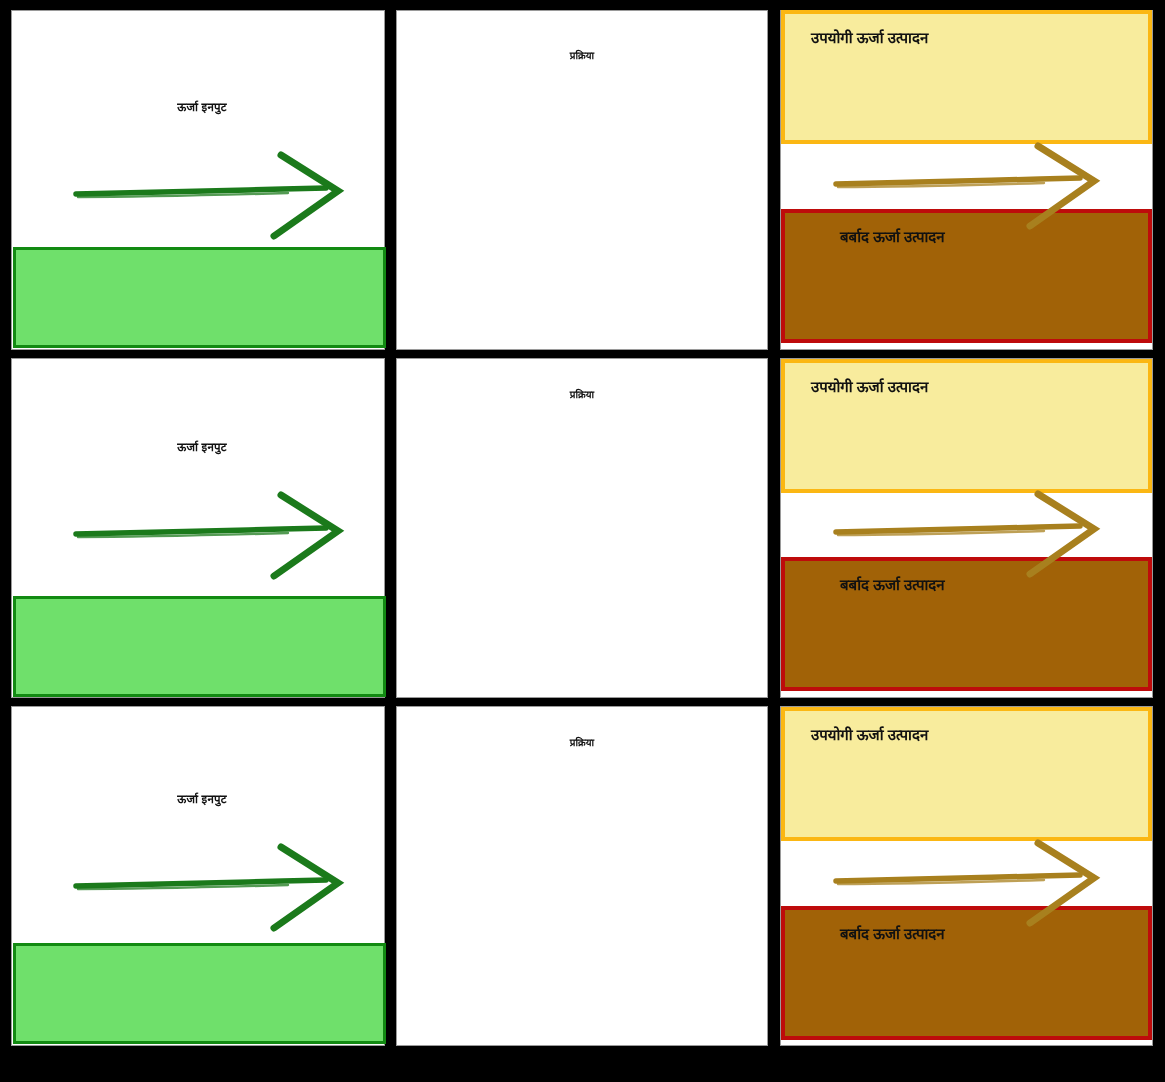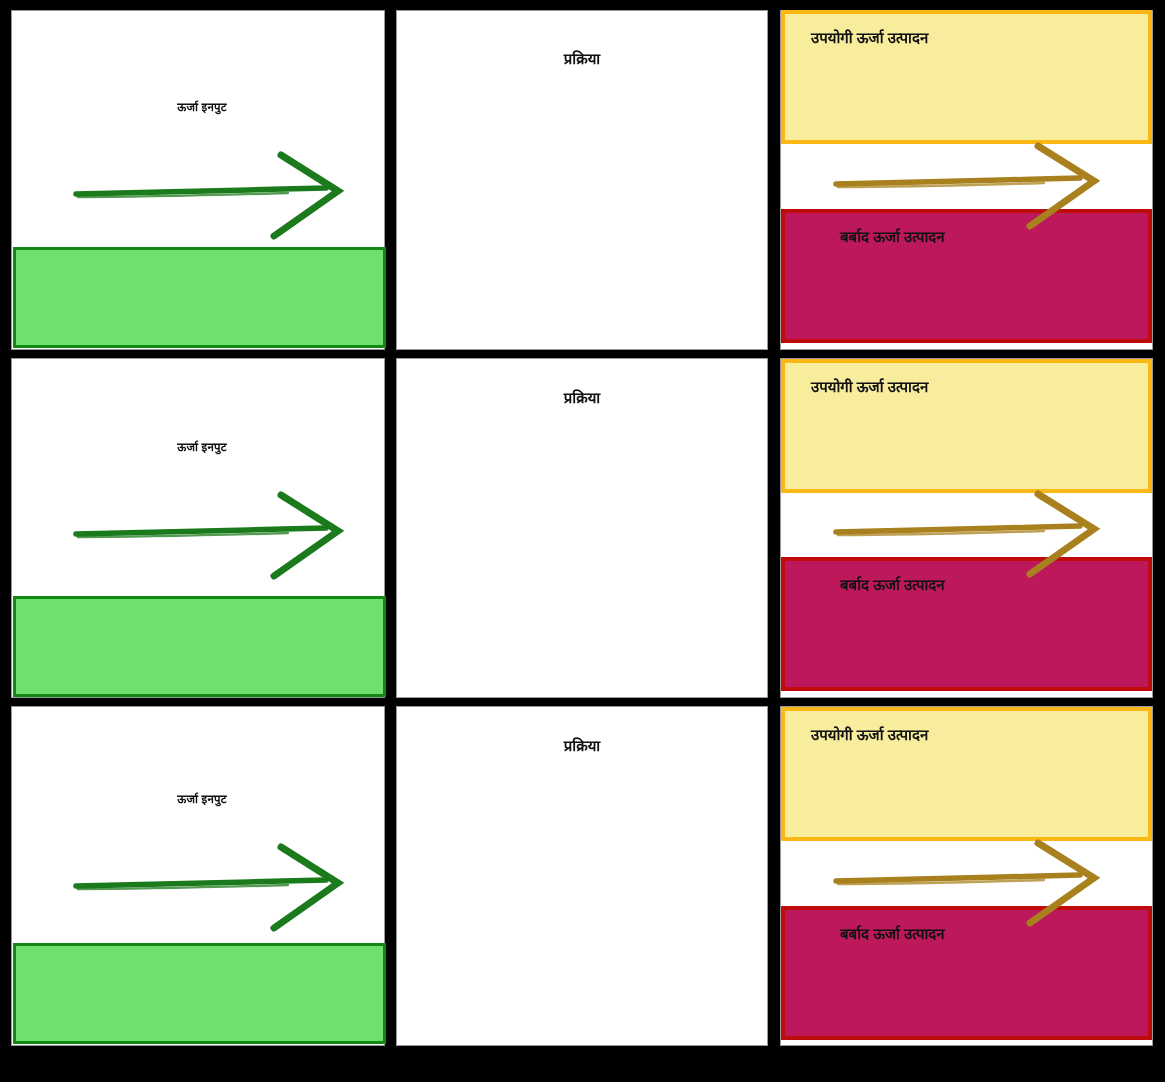--- a/index.html
+++ b/index.html
@@ -54,36 +54,36 @@
     border: 3px solid #128A12;
     box-sizing: border-box;
   }
 
   
   .col2-label {
     position: absolute;
     left: 0;
     right: 0;
     text-align: center;
-    font-size: 15px;
+    font-size: 10px;
     font-weight: 700;
     color: #111111;
     white-space: nowrap;
   }
 
   
   .yellow-box {
     position: absolute;
     background: #F8EC9D;
     border: 4px solid #FBB713;
     box-sizing: border-box;
   }
   .red-box {
     position: absolute;
-    background: #be185d;
+    background: #a16207;
     border: 4px solid #BE0B0B;
     box-sizing: border-box;
   }
   .box-label {
     position: absolute;
     font-size: 15px;
     font-weight: 700;
     color: #111111;
     white-space: nowrap;
   }

